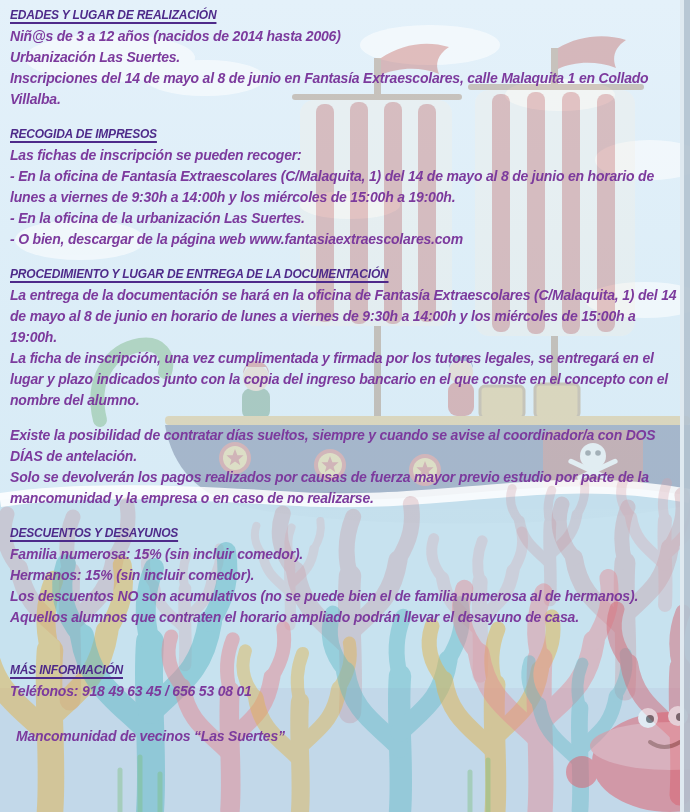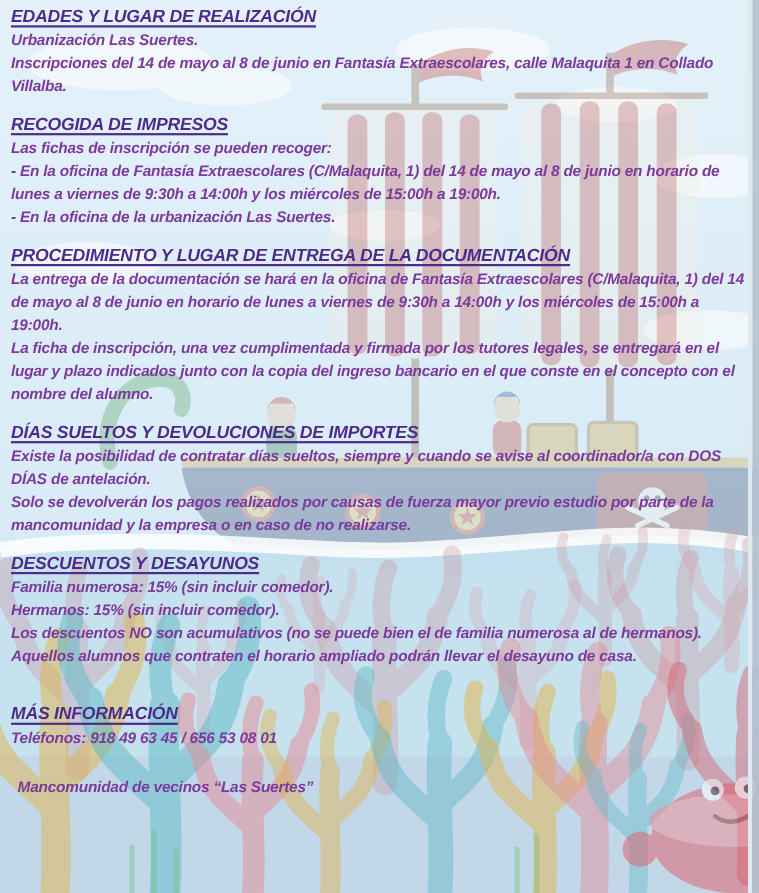--- a/index.html
+++ b/index.html
@@ -13,21 +13,21 @@
   .content{
     position:absolute;inset:0;z-index:2;
     padding:5px 8px 0 10px;
     font-style:italic;font-weight:bold;
     font-size:14px;line-height:21px;letter-spacing:-0.2px;
   }
   .sec{margin:0 0 14px 0}
   .sec.gap-lg{margin-bottom:32px}
   .sec.gap-sm{margin-bottom:24px}
   .sec h2{
-    margin:0;font-size:16px;line-height:21px;font-weight:bold;font-style:italic;
+    margin:0;font-size:12px;line-height:21px;font-weight:bold;font-style:italic;
     color:#4e2a8a;
     text-decoration:underline;
     text-decoration-thickness:1.5px;
     text-underline-offset:3px;
   }
   .sec p{margin:0;color:#7c3a9d}
   .sec p.indent{padding-left:6px}
 </style>
 </head>
 <body>
@@ -179,39 +179,40 @@
     <g>
       <rect x="680" y="0" width="4" height="812" fill="#dfe9f0"></rect>
       <rect x="684" y="0" width="6" height="812" fill="#b3c2cf" opacity="0.9"></rect>
     </g>
   </svg>
 
   <div class="content">
 
     <div class="sec">
       <h2>EDADES Y LUGAR DE REALIZACIÓN</h2>
+      <p>Niñ@s de 3 a 12 años (nacidos de 2014 hasta 2006)</p>
       <p>Urbanización Las Suertes.</p>
       <p>Inscripciones del 14 de mayo al 8 de junio en Fantasía Extraescolares, calle Malaquita 1 en Collado Villalba.</p>
     </div>
 
     <div class="sec">
       <h2>RECOGIDA DE IMPRESOS</h2>
       <p>Las fichas de inscripción se pueden recoger:</p>
       <p>- En la oficina de Fantasía Extraescolares (C/Malaquita, 1) del 14 de mayo al 8 de junio en horario de lunes a viernes de 9:30h a 14:00h y los miércoles de 15:00h a 19:00h.</p>
       <p>- En la oficina de la urbanización Las Suertes.</p>
+      <p>- O bien, descargar de la página web www.fantasiaextraescolares.com</p>
     </div>
 
     <div class="sec">
       <h2>PROCEDIMIENTO Y LUGAR DE ENTREGA DE LA DOCUMENTACIÓN</h2>
       <p>La entrega de la documentación se hará en la oficina de Fantasía Extraescolares (C/Malaquita, 1) del 14 de mayo al 8 de junio en horario de lunes a viernes de 9:30h a 14:00h y los miércoles de 15:00h a 19:00h.</p>
       <p>La ficha de inscripción, una vez cumplimentada y firmada por los tutores legales, se entregará en el lugar y plazo indicados junto con la copia del ingreso bancario en el que conste en el concepto con el nombre del alumno.</p>
     </div>
 
     <div class="sec">
-      <h2>DÍAS SUELTOS Y DEVOLUCIONES DE IMPORTES</h2>
       <p>Existe la posibilidad de contratar días sueltos, siempre y cuando se avise al coordinador/a con DOS DÍAS de antelación.</p>
       <p>Solo se devolverán los pagos realizados por causas de fuerza mayor previo estudio por parte de la mancomunidad y la empresa o en caso de no realizarse.</p>
     </div>
 
     <div class="sec gap-lg">
       <h2>DESCUENTOS Y DESAYUNOS</h2>
       <p>Familia numerosa: 15% (sin incluir comedor).</p>
       <p>Hermanos: 15% (sin incluir comedor).</p>
       <p>Los descuentos NO son acumulativos (no se puede bien el de familia numerosa al de hermanos).</p>
       <p>Aquellos alumnos que contraten el horario ampliado podrán llevar el desayuno de casa.</p>

